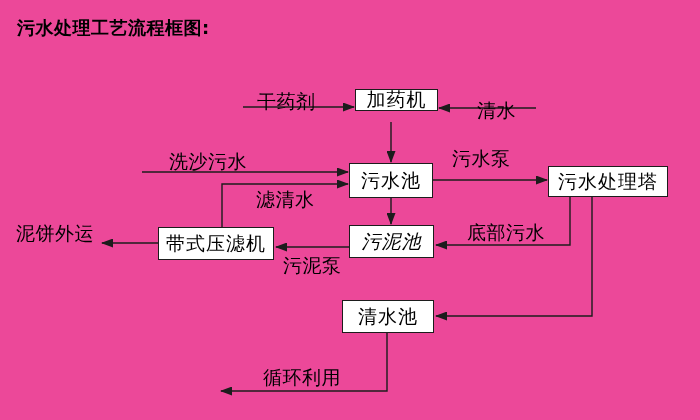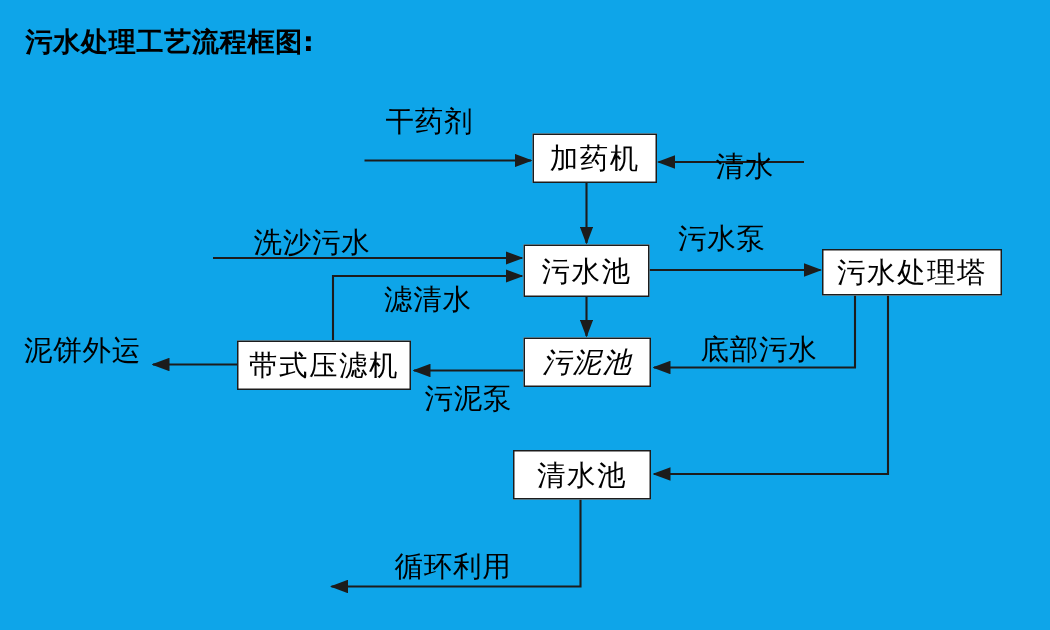--- a/index.html
+++ b/index.html
@@ -1,37 +1,37 @@
 <!DOCTYPE html>
 <html><head>
 <meta charset="utf-8">
 <style>
   html,body{margin:0;padding:0;background:#fff;}
   .canvas{
-    position:relative;width:700px;height:420px;background:#0ea5e9;
+    position:relative;width:700px;height:420px;background:#ec4899;
     font-family:"DejaVu Sans",sans-serif;color:#000;overflow:hidden;
   }
   .title{
     position:absolute;left:17px;top:16px;font-size:18px;font-weight:bold;
     letter-spacing:0.5px;white-space:nowrap;
   }
   .edges{position:absolute;left:0;top:0;width:700px;height:420px;}
   .node{
     position:absolute;box-sizing:border-box;border:1.5px solid #1c1c1c;background:#ffffff;
     display:flex;align-items:center;justify-content:center;font-size:19px;
     white-space:nowrap;letter-spacing:1px;
   }
-  .n-dosing{left:355px;top:89px;width:83px;height:33px;}
+  .n-dosing{left:355px;top:89px;width:83px;height:22px;}
   .n-sewage{left:349px;top:163px;width:84px;height:35px;}
   .n-tower{left:548px;top:166px;width:120px;height:31px;}
   .n-sludge{left:349px;top:225px;width:85px;height:33px;font-style:italic;}
   .n-press{left:158px;top:227px;width:116px;height:33px;}
   .n-clean{left:342px;top:300px;width:92px;height:33px;}
   .lbl{position:absolute;font-size:19px;white-space:nowrap;letter-spacing:0.5px;}
-  .l-dry{left:257px;top:68px;font-family:Liberation Mono, monospace;}
+  .l-dry{left:257px;top:89px;font-family:Liberation Mono, monospace;}
   .l-cw{left:477px;top:98px;}
   .l-sand{left:169px;top:149px;}
   .l-spump{left:452px;top:146px;}
   .l-filt{left:256px;top:187px;}
   .l-slpump{left:283px;top:221px;margin-top:32px;}
   .l-bottom{left:467px;top:220px;}
   .l-mud{left:16px;top:221px;}
   .l-recycle{left:263px;top:365px;}
 </style>
 </head>

